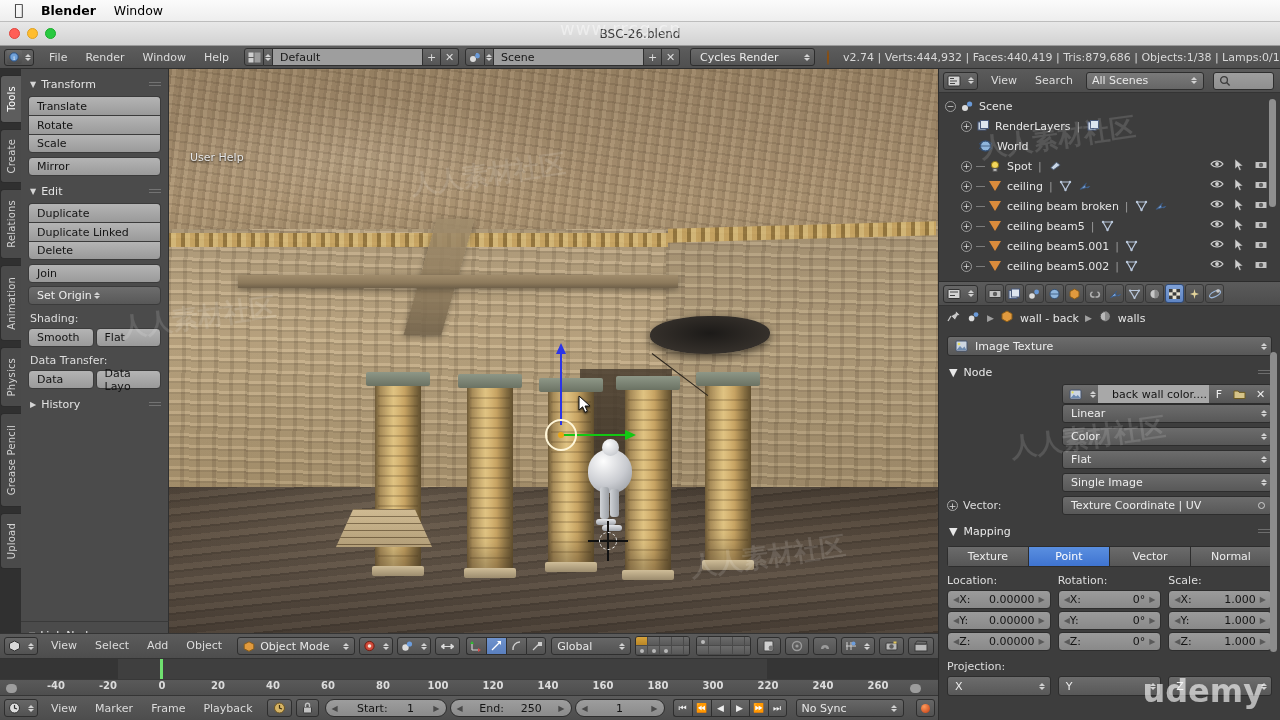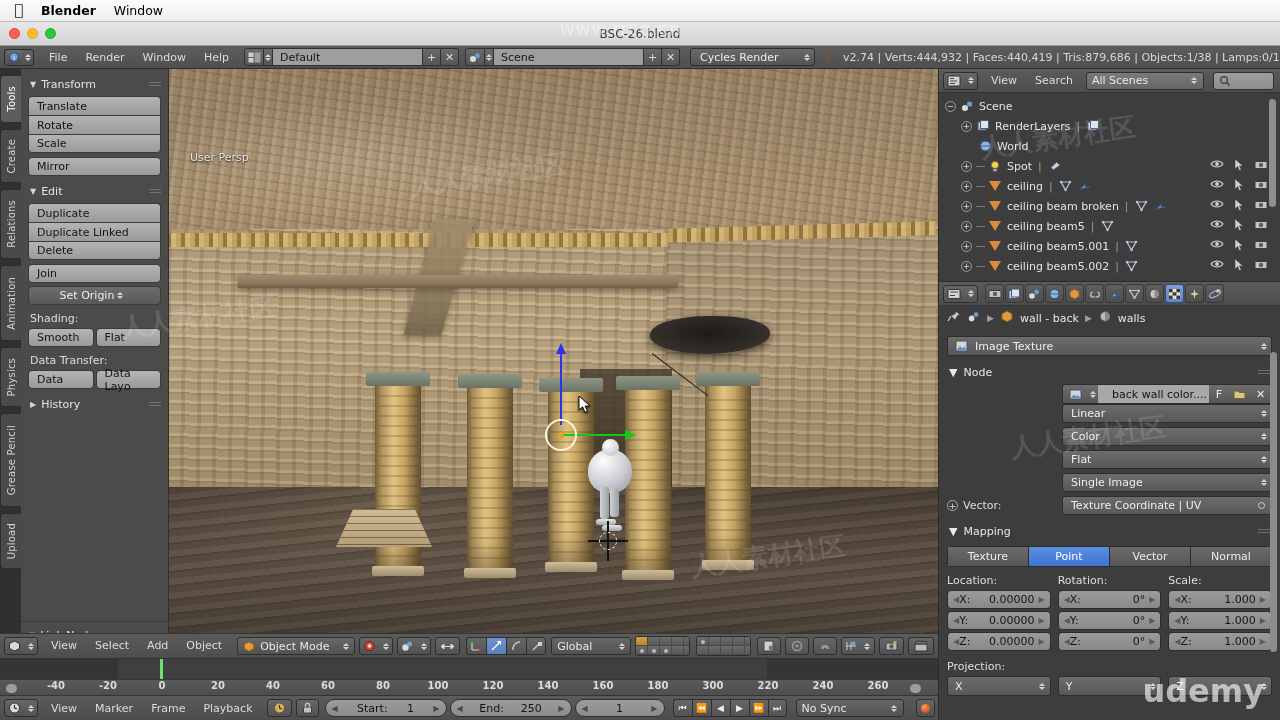--- a/index.html
+++ b/index.html
@@ -319,21 +319,21 @@
     opacity:.6;
   }
   .bbtn{
     height:19px; margin-bottom:2px; border-radius:4px;
     background:linear-gradient(#b4b4b4,#9a9a9a);
     border:1px solid #3b3b3b; color:#141414; font-size:11px;
     display:flex; align-items:center; padding-left:8px;
   }
   .bbtn.dark{
     background:linear-gradient(#6d6d6d,#585858); color:#ededed;
-    justify-content:center; padding-right:14px;
+    justify-content:flex-start; padding-right:14px;
   }
   .bbtn.grp-top{ border-radius:4px 4px 0 0; margin-bottom:0; border-bottom:none; }
   .bbtn.grp-mid{ border-radius:0; margin-bottom:0; border-bottom:none; }
   .bbtn.grp-bot{ border-radius:0 0 4px 4px; }
   .rowpair{ display:flex; gap:2px; margin-bottom:2px; }
   .rowpair .bbtn{ flex:1; margin-bottom:0; }
   .lbl{ font-size:11px; color:#dedede; padding:5px 0 3px 2px; }
   .linknodes{
     position:absolute; left:21px; top:575px; width:148px; height:58px;
     background:#4b4b4b; border-top:1px solid #3a3a3a; border-right:1px solid #303030;
@@ -699,21 +699,21 @@
           <i class="v"></i>
           <div class="c"></div>
       </div>
 
       <div class="mousecur">
         <svg width="14" height="17" viewBox="0 0 14 17">
             <path d="M1 0 L1 14 L4.6 10.8 L7 16.3 L9.4 15.2 L7 10 L12 10 Z" fill="#fff" stroke="#111" stroke-width="1"></path>
           </svg>
       </div>
 
-      <div class="vp-label">User Persp</div>
+      <div class="vp-label">User Help</div>
 
       <div class="wm wm-cn" style="left:410px;top:88px;transform:rotate(-8deg)">人人素材社区</div>
       <div class="wm wm-cn" style="left:690px;top:470px;transform:rotate(-8deg)">人人素材社区</div>
     </div>
 
     <div class="tabstrip">
       <div class="vtab active" style="height:48px;margin-top:6px;">
           <span>Tools</span>
         </div>
       <div class="vtab" style="height:54px;">

